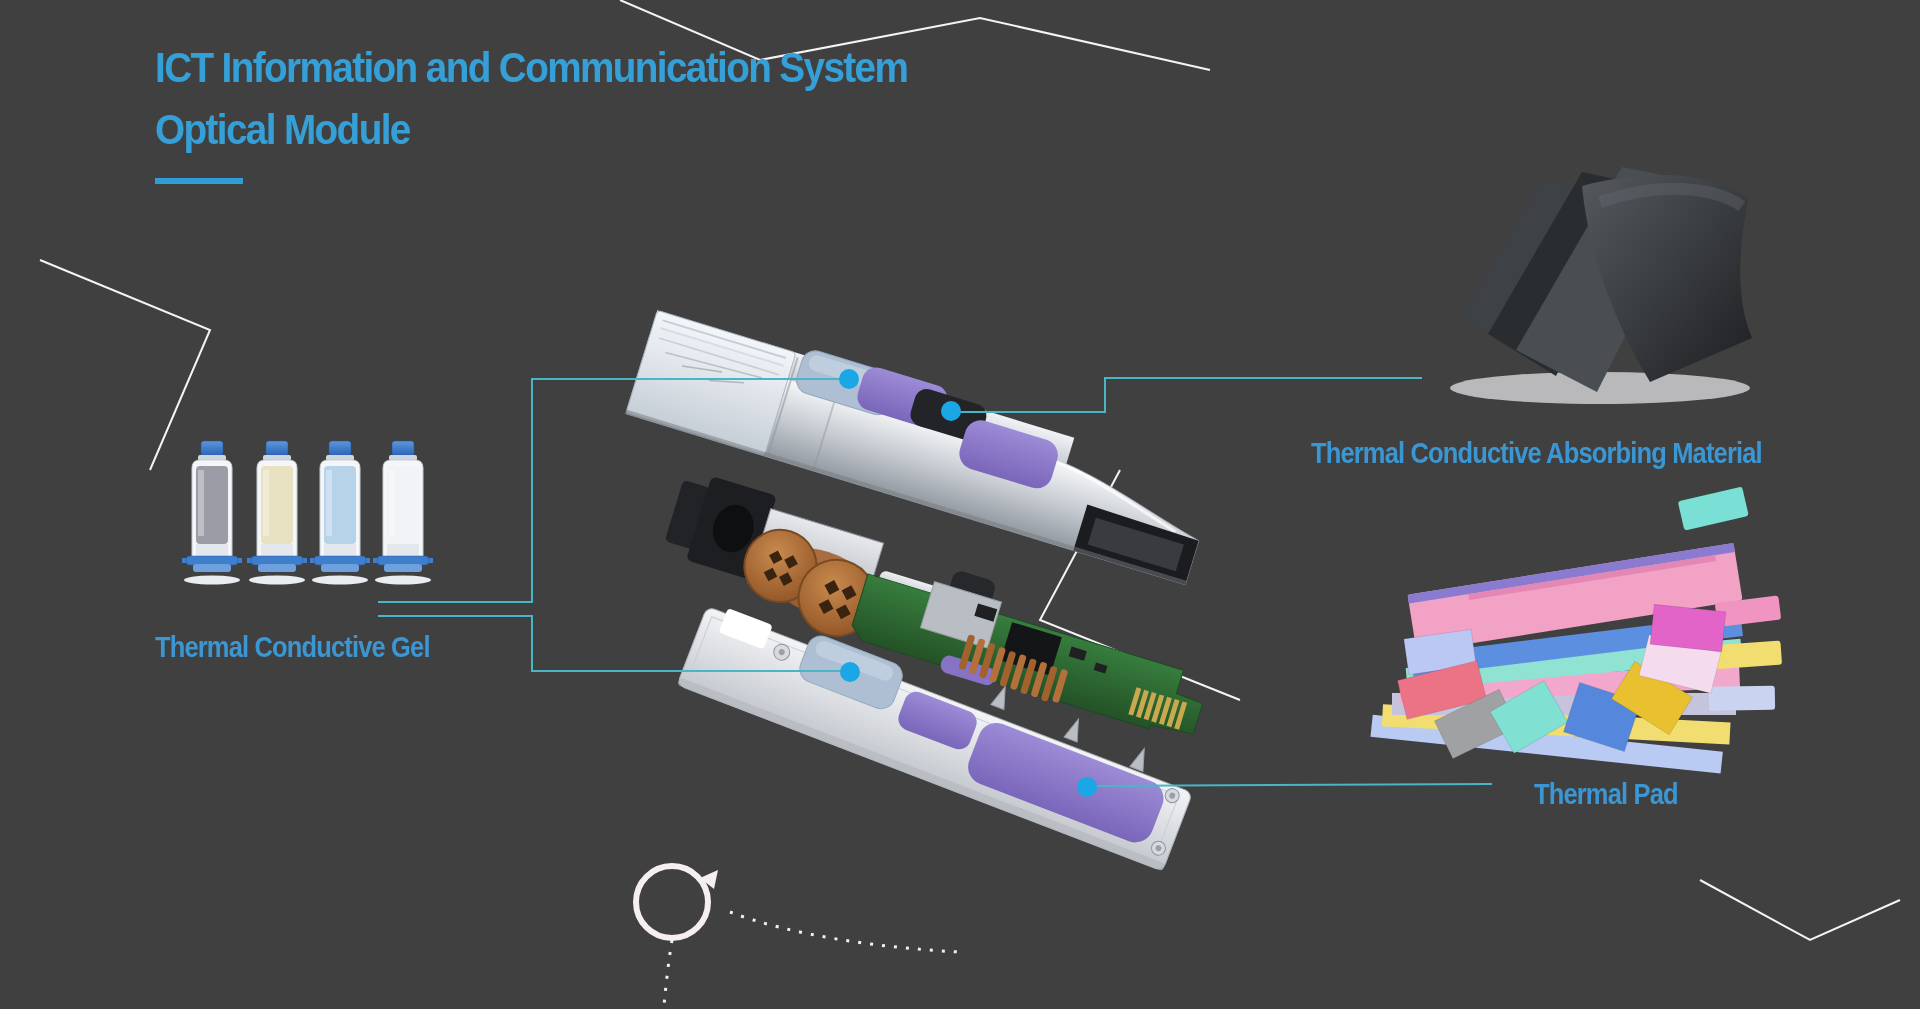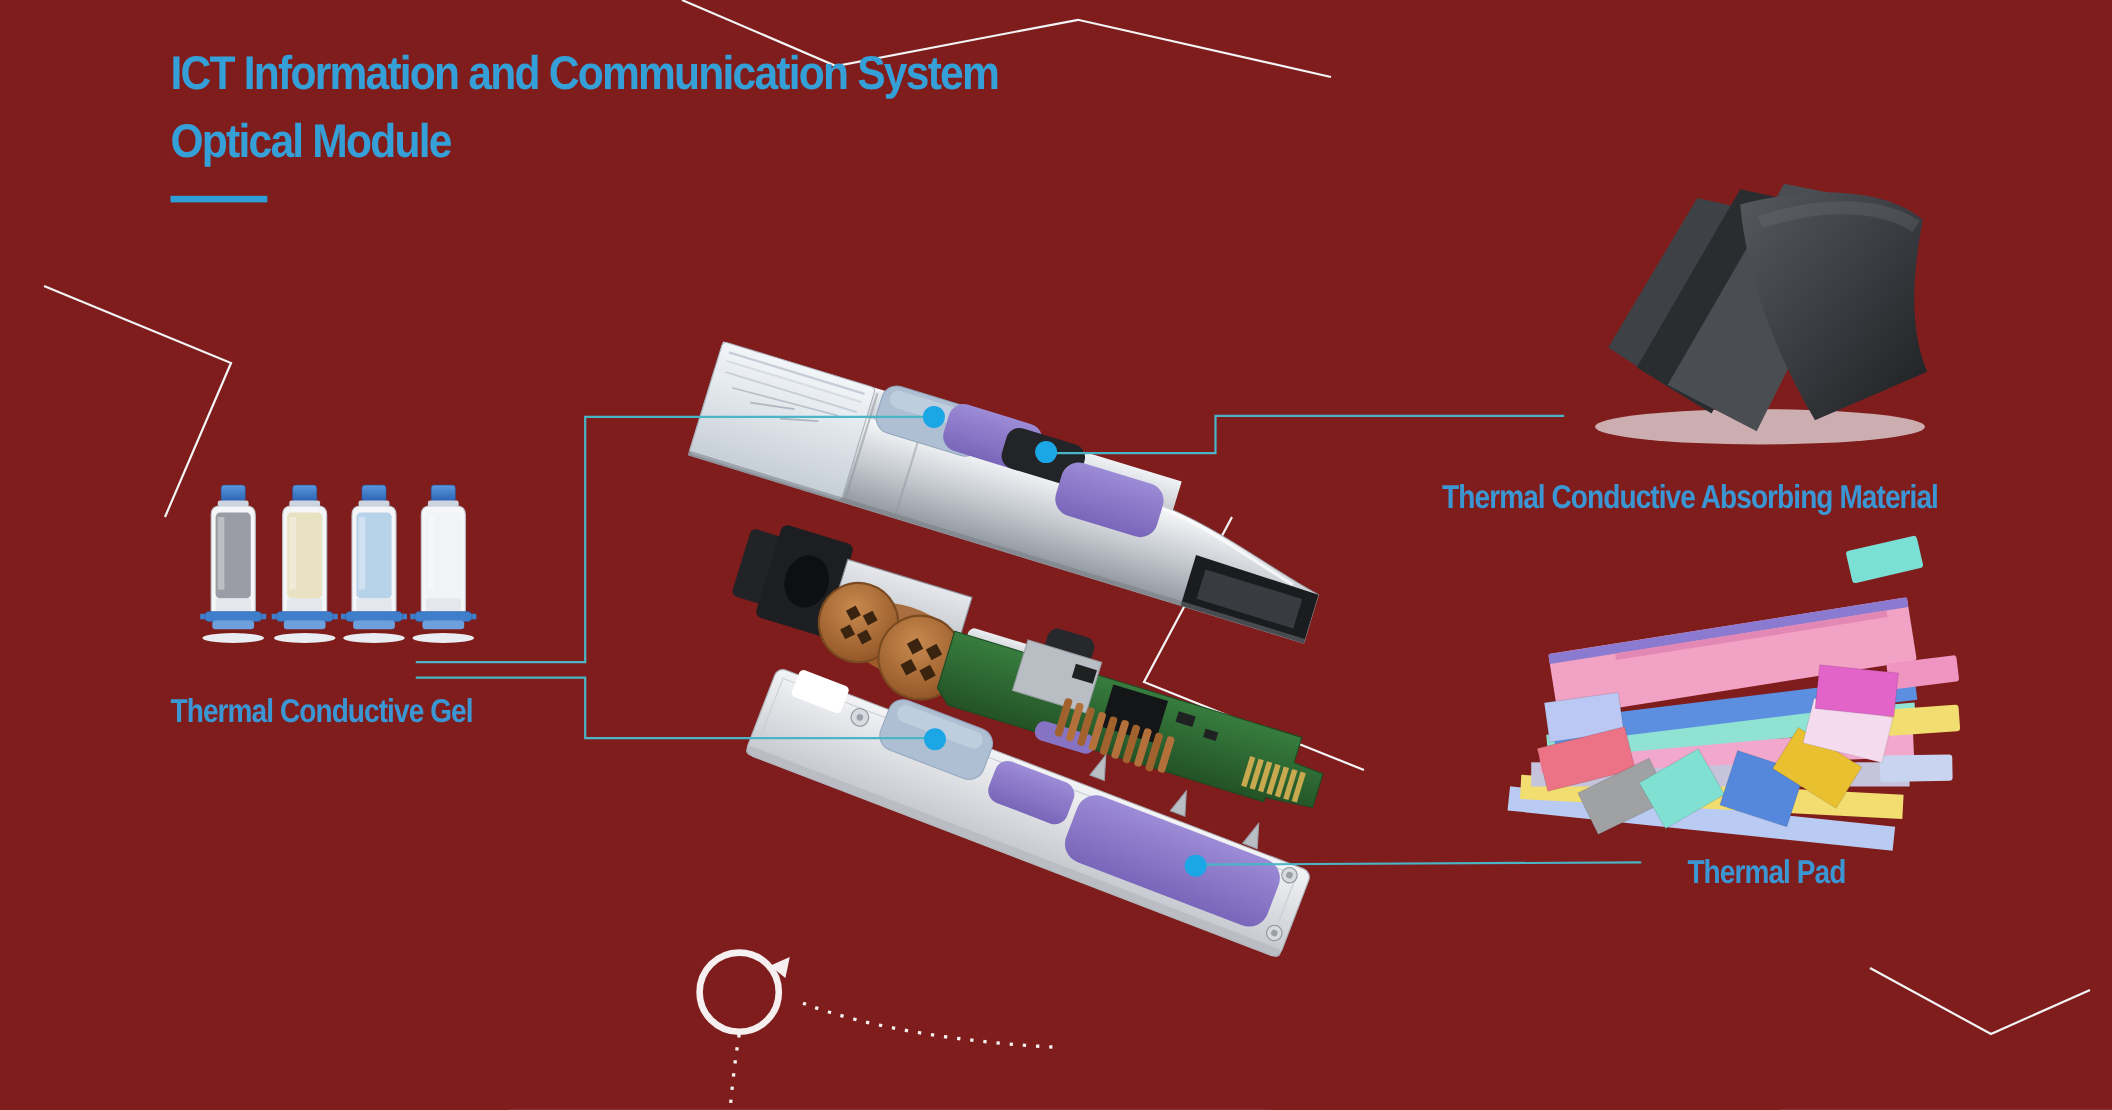--- a/index.html
+++ b/index.html
@@ -1,16 +1,16 @@
 <!DOCTYPE html>
 <html><head>
 <meta charset="utf-8">
 <style>
   html,body{margin:0;padding:0;background:#ffffff;}
-  .stage{position:relative;width:1920px;height:1009px;overflow:hidden;background:#7f1d1d;
+  .stage{position:relative;width:1920px;height:1009px;overflow:hidden;background:#404040;
          font-family:"Liberation Sans",sans-serif;}
   svg.art{position:absolute;left:0;top:0;}
   .title-block{position:absolute;left:155px;top:36px;}
   .title-line{font-size:43px;font-weight:700;color:#35A0D7;line-height:62px;white-space:nowrap;
               letter-spacing:-1.8px;transform:scaleX(0.9);transform-origin:left center;}
   .title-underline{position:absolute;left:155px;top:178px;width:88px;height:6px;background:#2E9FD6;}
   .callout-label{position:absolute;font-size:30px;font-weight:700;color:#3B97D3;white-space:nowrap;
                  letter-spacing:-1px;transform:scaleX(0.85);transform-origin:left center;}
   #label-gel{left:155px;top:630px;}
   #label-absorbing{left:1311px;top:436px;}

